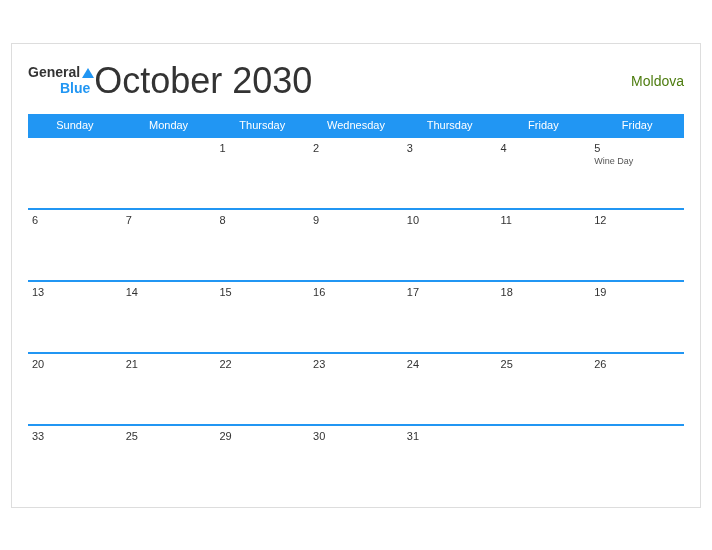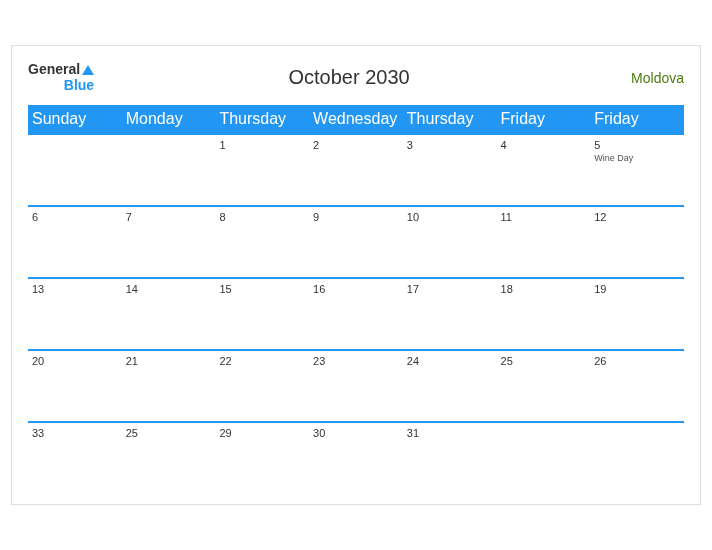--- a/index.html
+++ b/index.html
@@ -20,21 +20,21 @@
     }
     .calendar-header {
       display: flex;
       align-items: center;
       justify-content: space-between;
       margin-bottom: 12px;
     }
     .logo-area {
       display: flex;
       flex-direction: column;
-      align-items: flex-end;
+      align-items: center;
     }
     .logo-text-general {
       font-size: 14px;
       color: #333;
       font-weight: bold;
       line-height: 1.1;
     }
     .logo-text-blue {
       font-size: 14px;
       color: #2196F3;
@@ -50,45 +50,45 @@
       border-right: 6px solid transparent;
       border-bottom: 10px solid #2196F3;
       margin-left: 2px;
       vertical-align: middle;
     }
     .logo-line {
       display: flex;
       align-items: center;
     }
     .calendar-title {
-      font-size: 20px;
+      font-size: 36px;
       color: #333;
       font-weight: normal;
-      text-align: center;
+      text-align: left;
       flex: 1;
     }
     .country-label {
       font-size: 14px;
       color: #4d7c0f;
       text-align: right;
       min-width: 80px;
     }
     .calendar-grid {
       width: 100%;
       border-collapse: collapse;
     }
     .calendar-grid thead tr {
       background: #2196F3;
     }
     .calendar-grid thead th {
       color: #fff;
-      font-size: 16px;
+      font-size: 11px;
       font-weight: normal;
       padding: 5px 4px;
-      text-align: left;
+      text-align: center;
       border: none;
     }
     .calendar-grid tbody tr {
       border-top: 2px solid #2196F3;
     }
     .calendar-grid tbody td {
       vertical-align: top;
       padding: 4px 4px 2px 4px;
       width: 14.28%;
       height: 72px;

